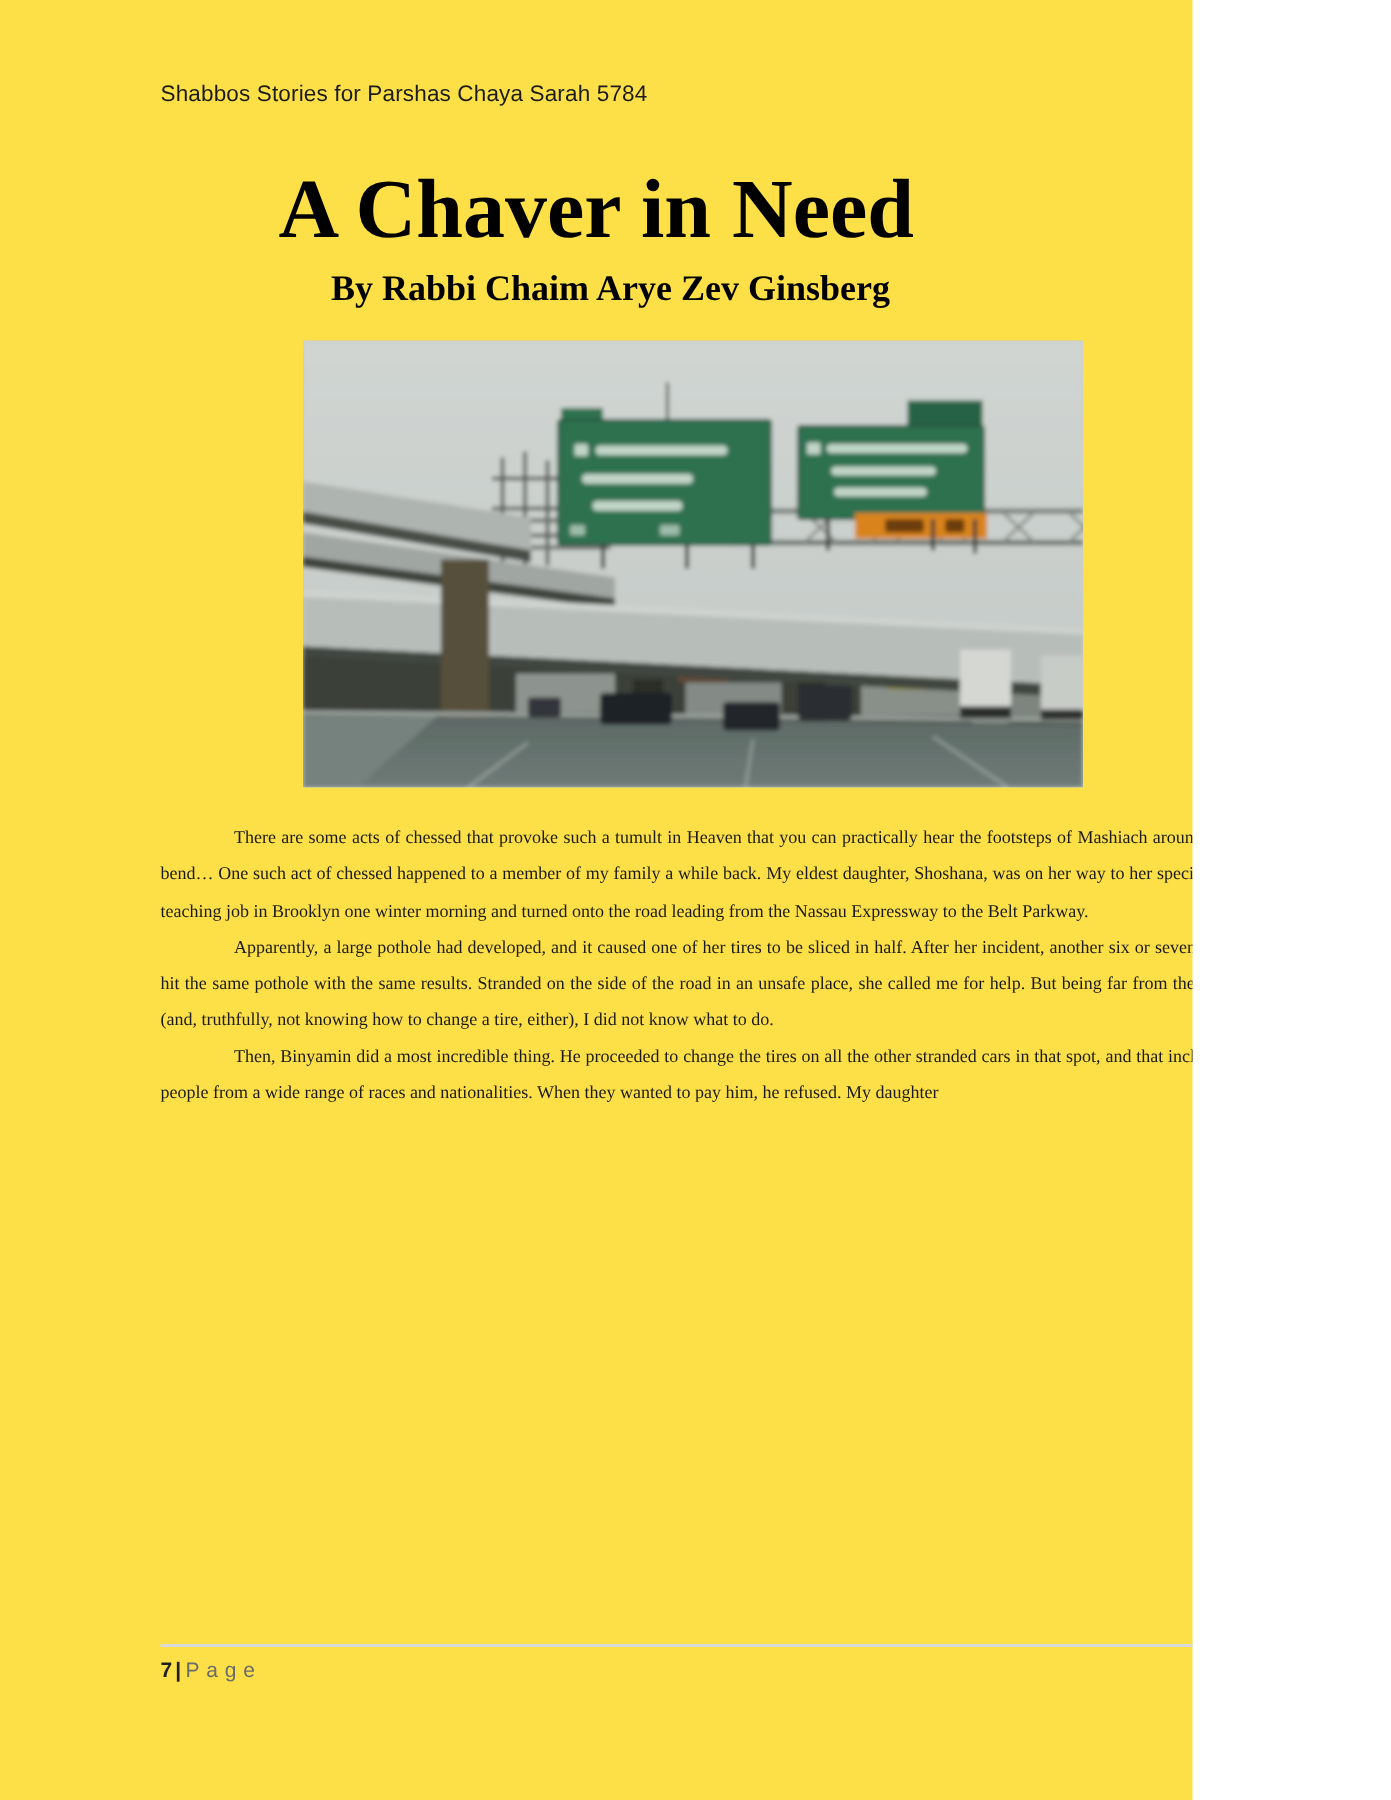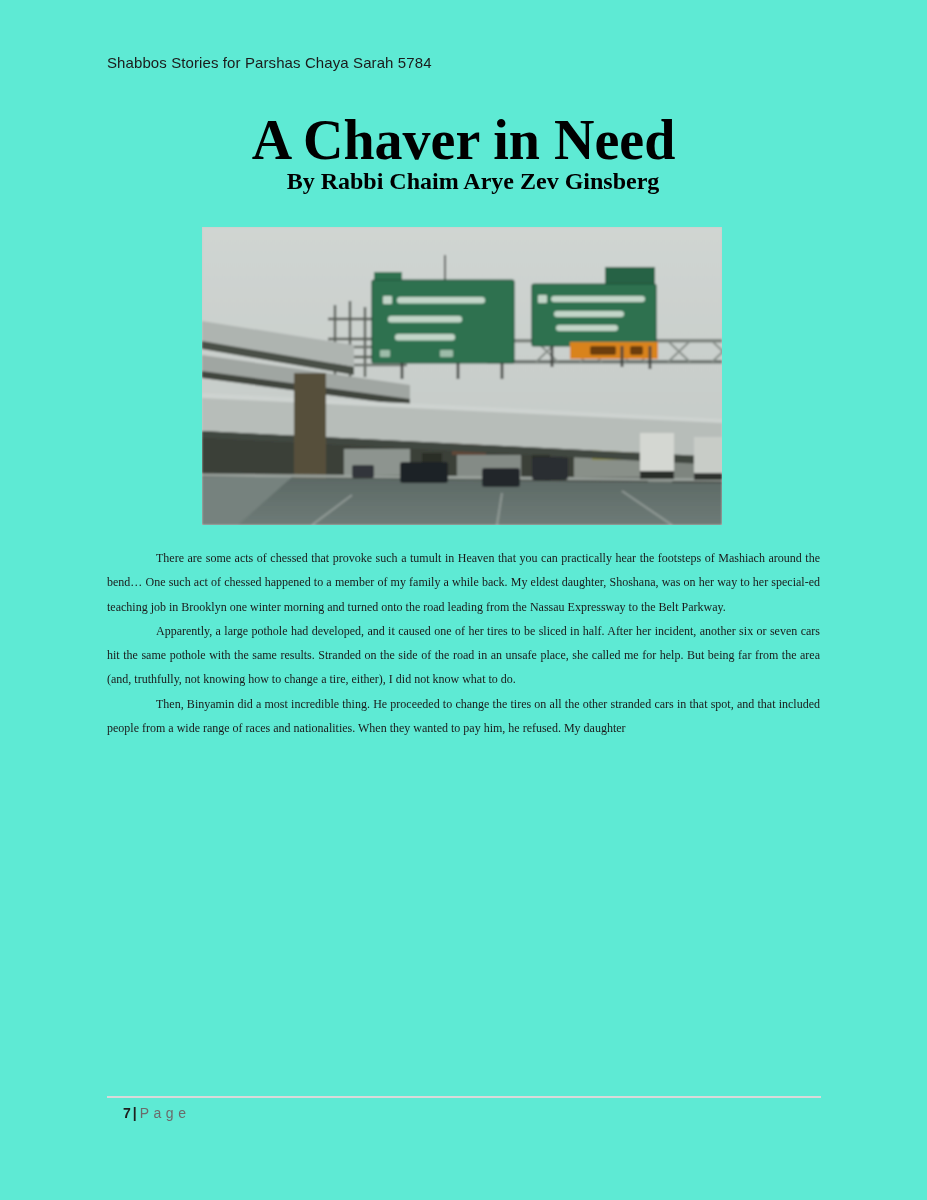--- a/index.html
+++ b/index.html
@@ -1,58 +1,58 @@
 <!DOCTYPE html>
 <html><head>
 <meta charset="utf-8">
 <style>
   html,body{margin:0;padding:0;background:#ffffff;}
   .page{
     position:relative;
-    width:927px;height:1200px;
-    background:#5eead4;
+    width:795px;height:1200px;
+    background:#fde047;
     font-family:"Liberation Serif", serif;
     color:#1a1a1a;
     overflow:hidden;
     text-decoration:underline;
   }
   .doc-header{
     position:absolute;left:107px;top:54px;
     font-family:"Liberation Sans", sans-serif;
     font-size:15px;color:#1b1b1b;letter-spacing:.1px;
   }
   .doc-title{
     position:absolute;left:0;right:0;top:110px;margin:0;
     text-align:center;
     font-family:"Liberation Serif", serif;
     font-weight:bold;font-size:56px;line-height:1.1;color:#000;
   }
   .doc-byline{
-    position:absolute;left:0;right:0;top:168px;margin:0;
+    position:absolute;left:0;right:0;top:168px;margin:12px;
     text-align:center;
     font-family:"Liberation Serif", serif;
     font-weight:bold;font-size:24px;color:#000;padding-left:19px;
   }
   .photo{
     position:absolute;left:202px;top:227px;width:520px;height:298px;
     overflow:hidden;background:#c7cdca;
   }
   .photo svg{display:block;width:520px;height:298px;}
   .body-text{
     position:absolute;left:107px;top:546px;width:713px;
     font-size:12px;line-height:24.3px;
     text-align:justify;
   }
   .body-text p{margin:0;text-indent:49px;}
   .footer-rule{
     position:absolute;left:107px;top:1096px;width:714px;height:1.5px;
     background:#d9d9d9;
   }
   .doc-footer{
-    position:absolute;left:123px;top:1105px;
+    position:absolute;left:107px;top:1105px;
     font-family:"Liberation Sans", sans-serif;
     font-size:14px;color:#595959;text-align:right;
   }
   .doc-footer .pagenum{font-weight:bold;color:#1f1f1f;letter-spacing:1px;}
   .doc-footer .sep{font-weight:bold;color:#1f1f1f;padding:0 3px 0 1px;}
   .doc-footer .pagelabel{letter-spacing:4.5px;color:#6b6b6b;}
 </style>
 </head>
 <body>
 

